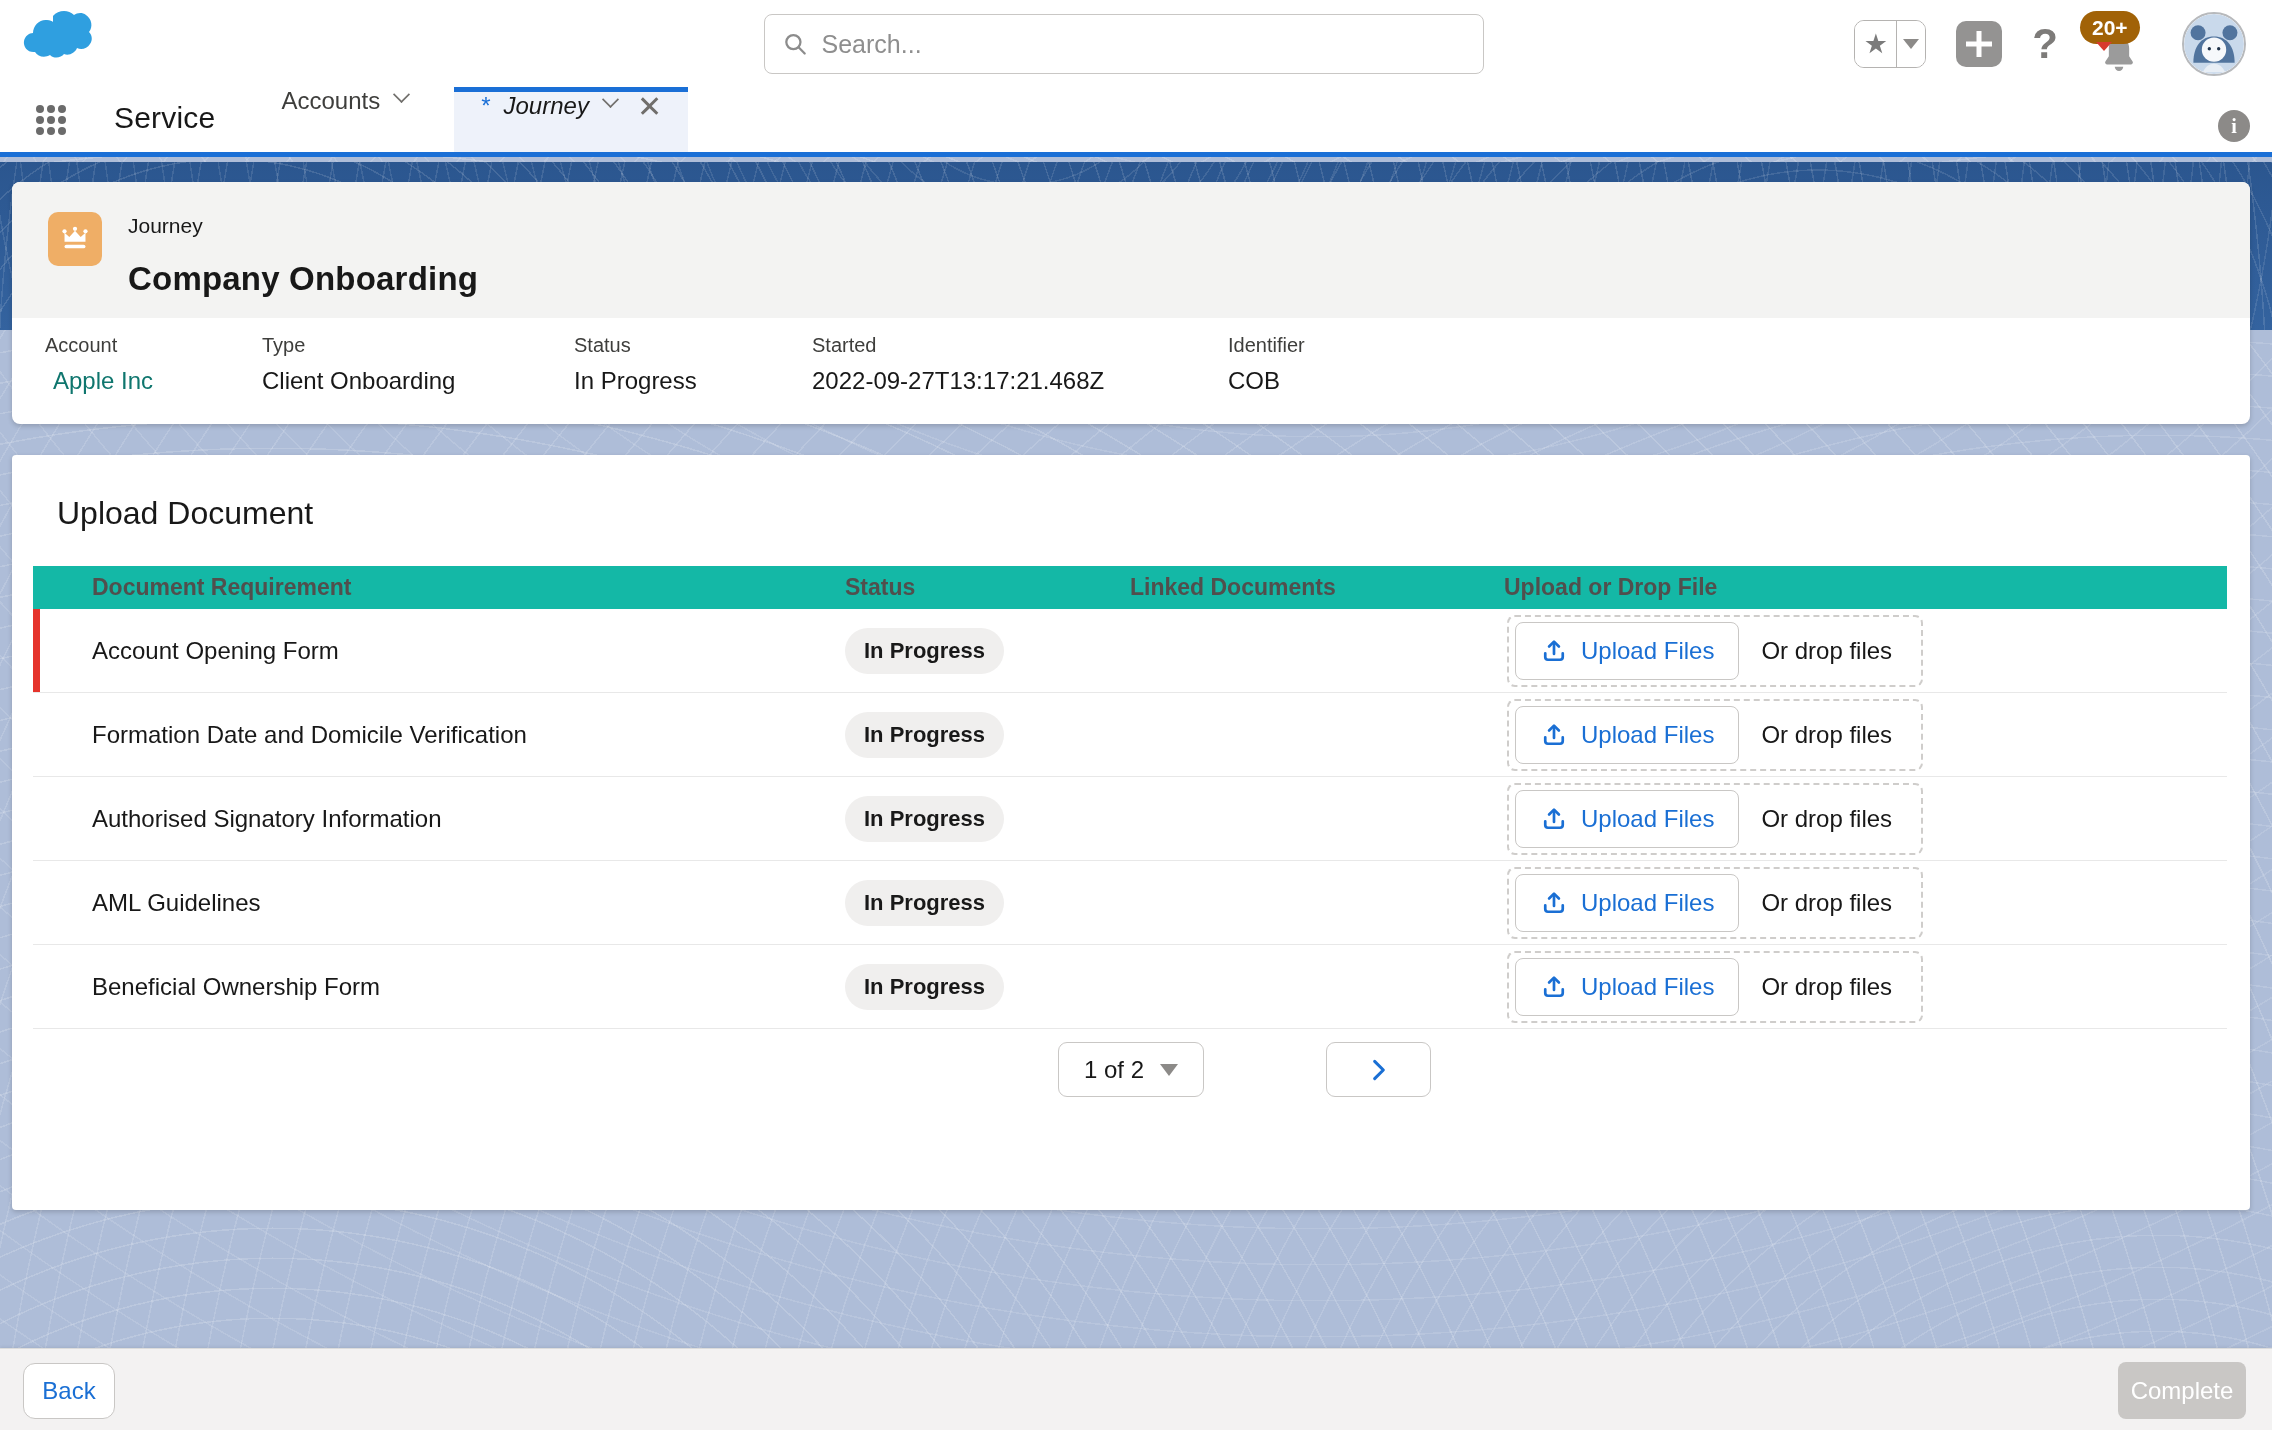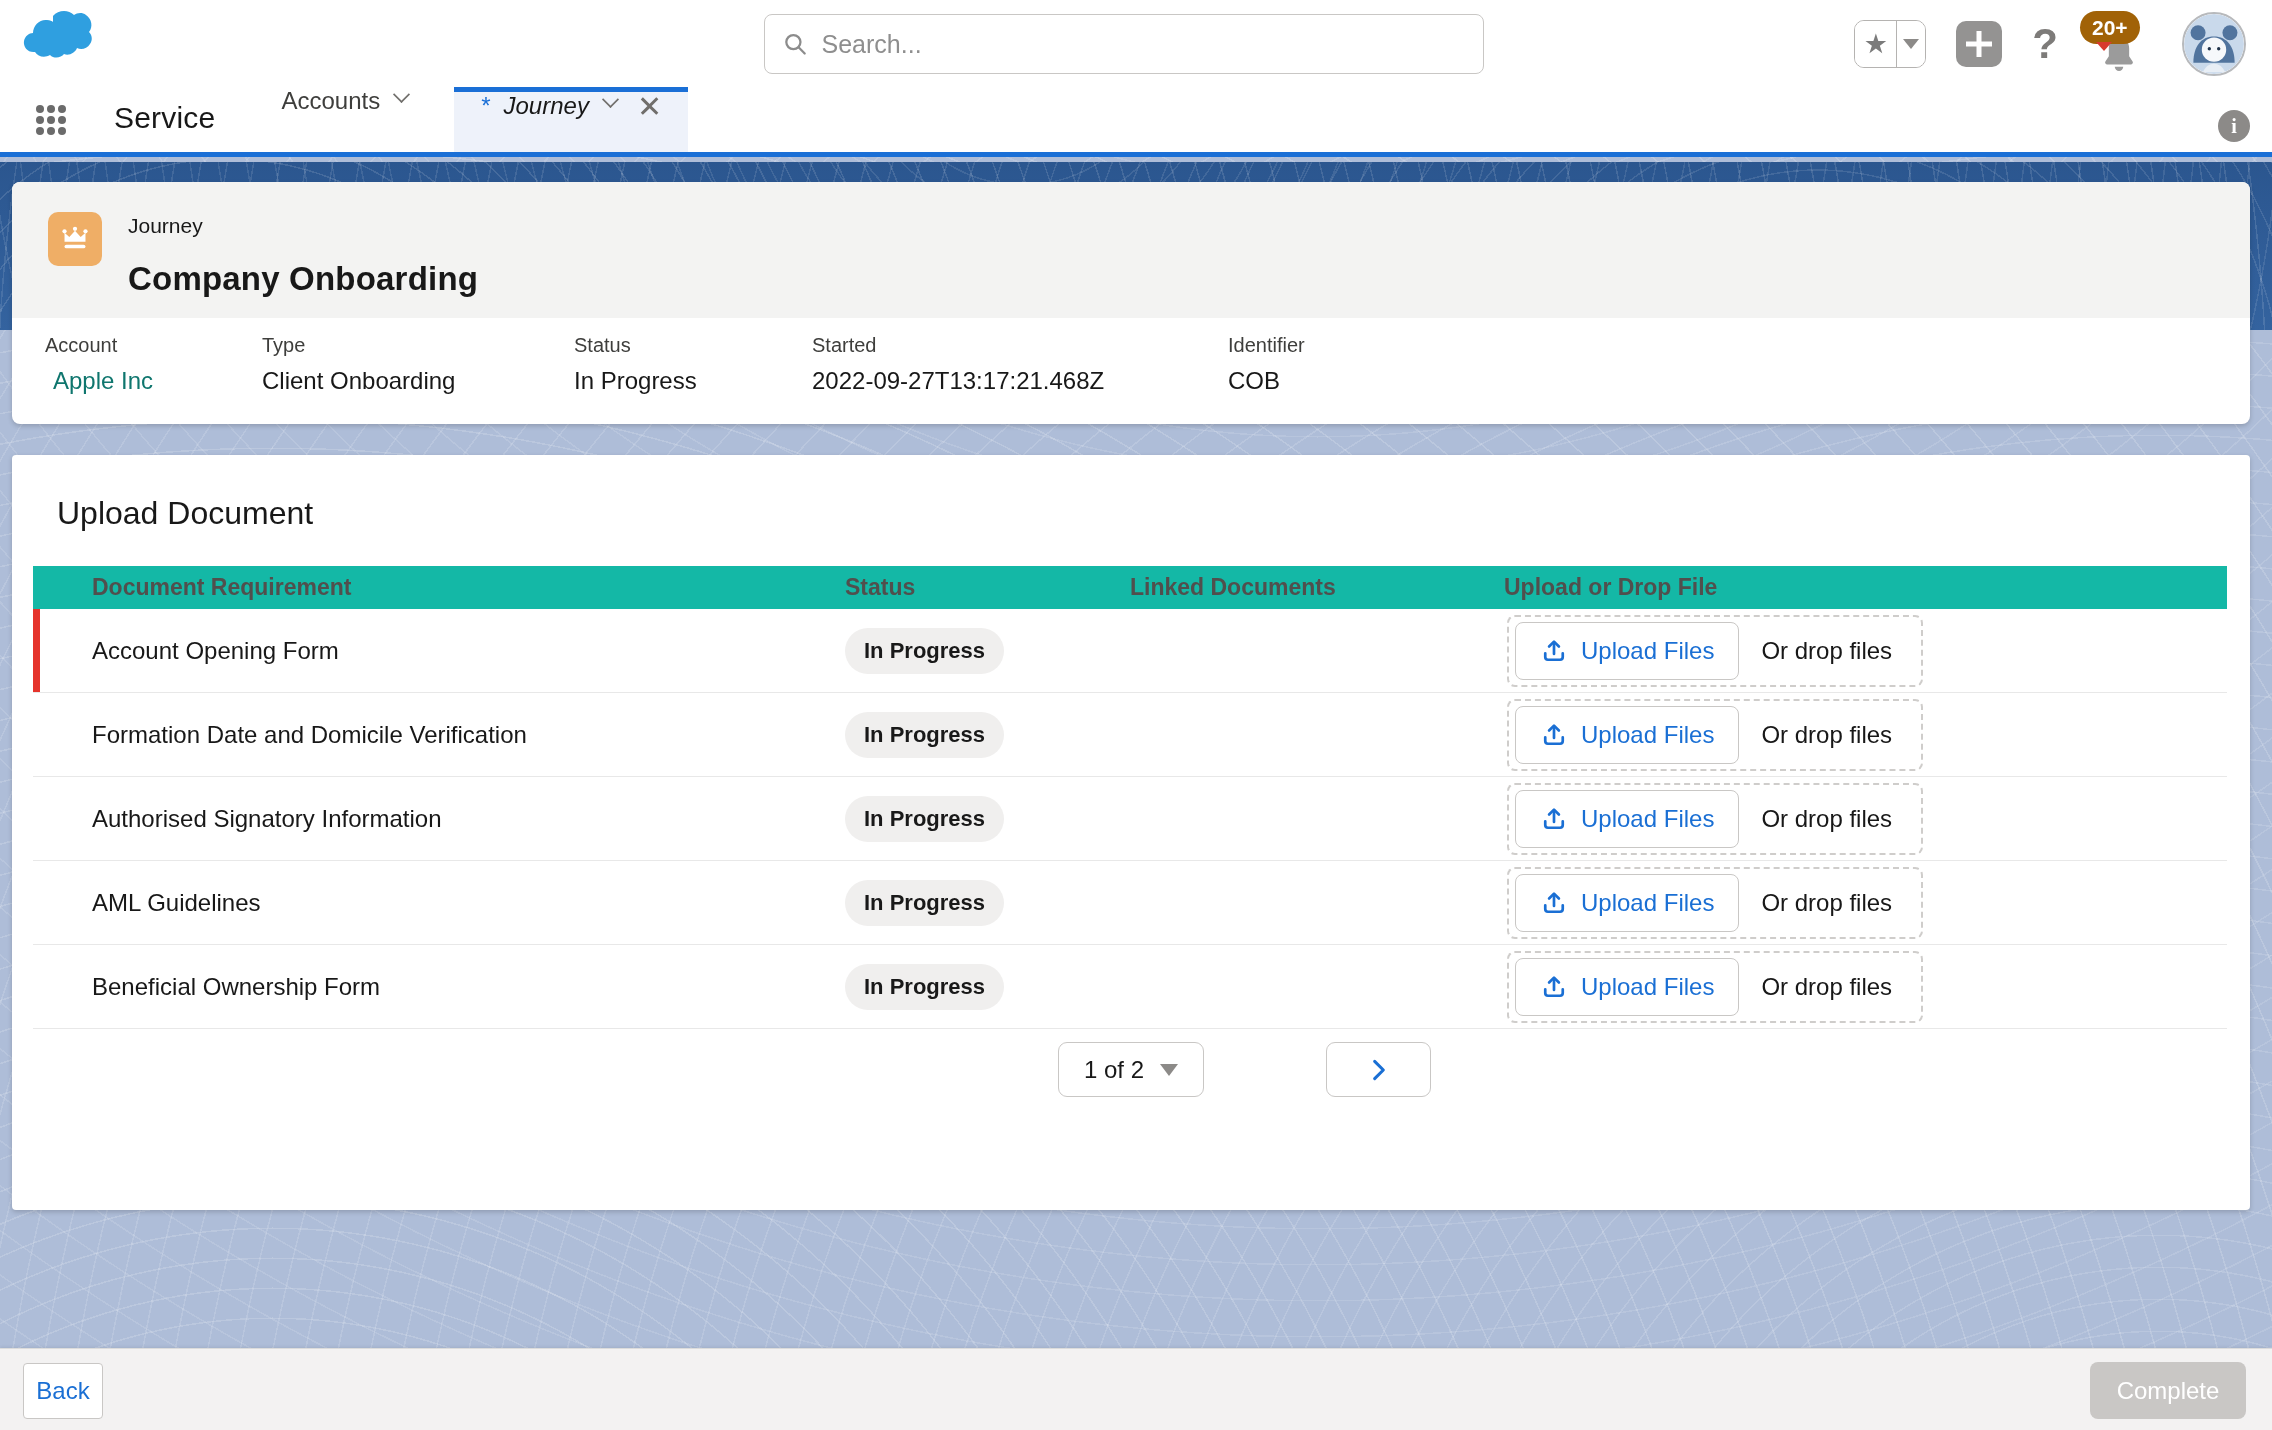--- a/index.html
+++ b/index.html
@@ -110,24 +110,24 @@
   .page-size { position:absolute; left:50%; transform:translateX(-50%); width:146px; height:55px;
     border:1.5px solid #c9c7c5; border-radius:9px; background:#fff; display:flex; align-items:center;
     justify-content:center; gap:16px; font-size:24px; cursor:pointer; }
   .page-size .caret-down { border-left:9px solid transparent; border-right:9px solid transparent; border-top:12px solid #8c8a88; }
   .next-btn { position:absolute; left:calc(50% + 195px); width:105px; height:55px; border:1.5px solid #c9c7c5;
     border-radius:9px; background:#fff; display:flex; align-items:center; justify-content:center; cursor:pointer; }
 
   
   .footer-bar { position:absolute; left:0; right:0; bottom:0; height:82px; background:#f3f2f2;
     border-top:1px solid #dcdcdc; z-index:20; box-shadow:0 -1px 3px rgba(0,0,0,.08); }
-  .back-btn { position:absolute; left:23px; top:14px; width:80px; height:56px; background:#fff;
-    border:1.5px solid #c9c7c5; border-radius:4px; font-size:24px; color:#1a6fd4;
+  .back-btn { position:absolute; left:23px; top:14px; width:92px; height:56px; background:#fff;
+    border:1.5px solid #c9c7c5; border-radius:12px; font-size:24px; color:#1a6fd4;
     font-family:"Liberation Sans", sans-serif; cursor:pointer; }
-  .complete-btn { position:absolute; right:26px; top:13px; width:156px; height:57px; background:#c9c7c5;
+  .complete-btn { position:absolute; right:26px; top:13px; width:128px; height:57px; background:#c9c7c5;
     border:none; border-radius:8px; font-size:24px; color:#fff; font-family:"Liberation Sans", sans-serif; }
 </style>
 </head>
 <body>
 
 <div class="global-header">
   <svg class="cloud-logo" viewBox="0 0 72 58">
     <path fill="#2f9fe0" d="M30 8c5-6 15-7 21 -1 3 -2 8 -3 12 0 6 4 7 12 3 17 3 3 4 8 1 12 -3 5 -9 6 -13 4 -2 5 -8 8 -13 6 -3 4 -10 5 -14 1 -5 3 -12 2 -15 -3 -7 1 -12 -5 -11 -11 1 -5 5 -8 9 -8 0 -8 7 -14 14 -13 3 0 5 1 6 2z"></path>
   </svg>
   <div class="search-box">

